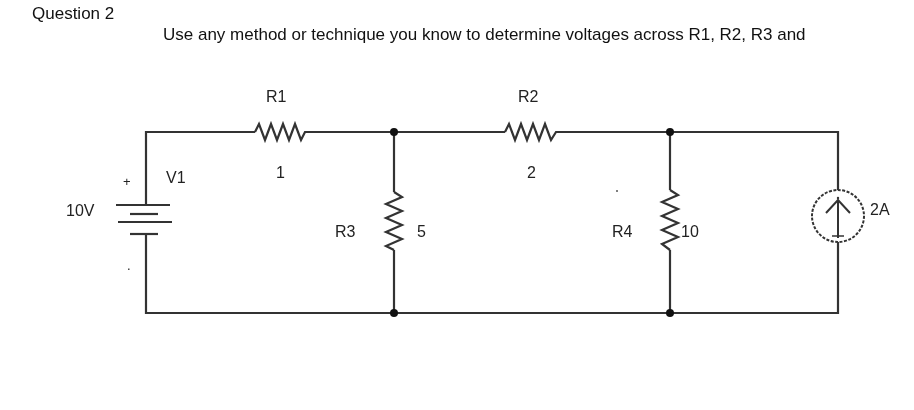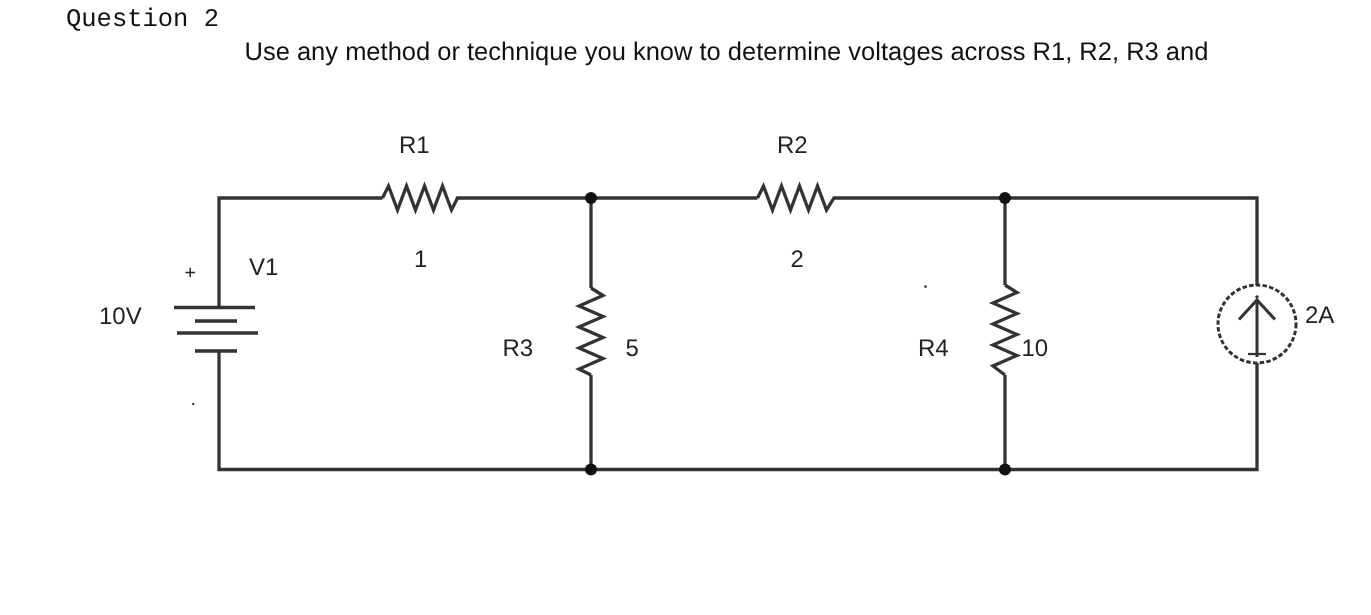--- a/index.html
+++ b/index.html
@@ -1,17 +1,17 @@
 <!DOCTYPE html>
 <html><head>
 <meta charset="utf-8">
 <style>
   html, body { margin:0; padding:0; background:#ffffff; }
   body { width:914px; height:410px; position:relative; overflow:hidden; font-family:"Liberation Sans", sans-serif; color:#111; }
-  .q-title { position:absolute; left:44px; top:4px; font-size:17px;font-family:Liberation Mono, monospace; }
+  .q-title { position:absolute; left:32px; top:4px; font-size:17px; }
   .q-text { position:absolute; left:163px; top:24px; font-size:17px; line-height:22px; width:760px; }
   svg.circuit { position:absolute; left:0; top:0; }
   .lbl { font-family:"Liberation Sans", sans-serif; font-size:16px; fill:#222; }
   .wire { stroke:#333; stroke-width:2.2; fill:none; }
   .node { fill:#111; }
 </style>
 </head>
 <body>
 
 <div class="q-title">Question 2</div>

